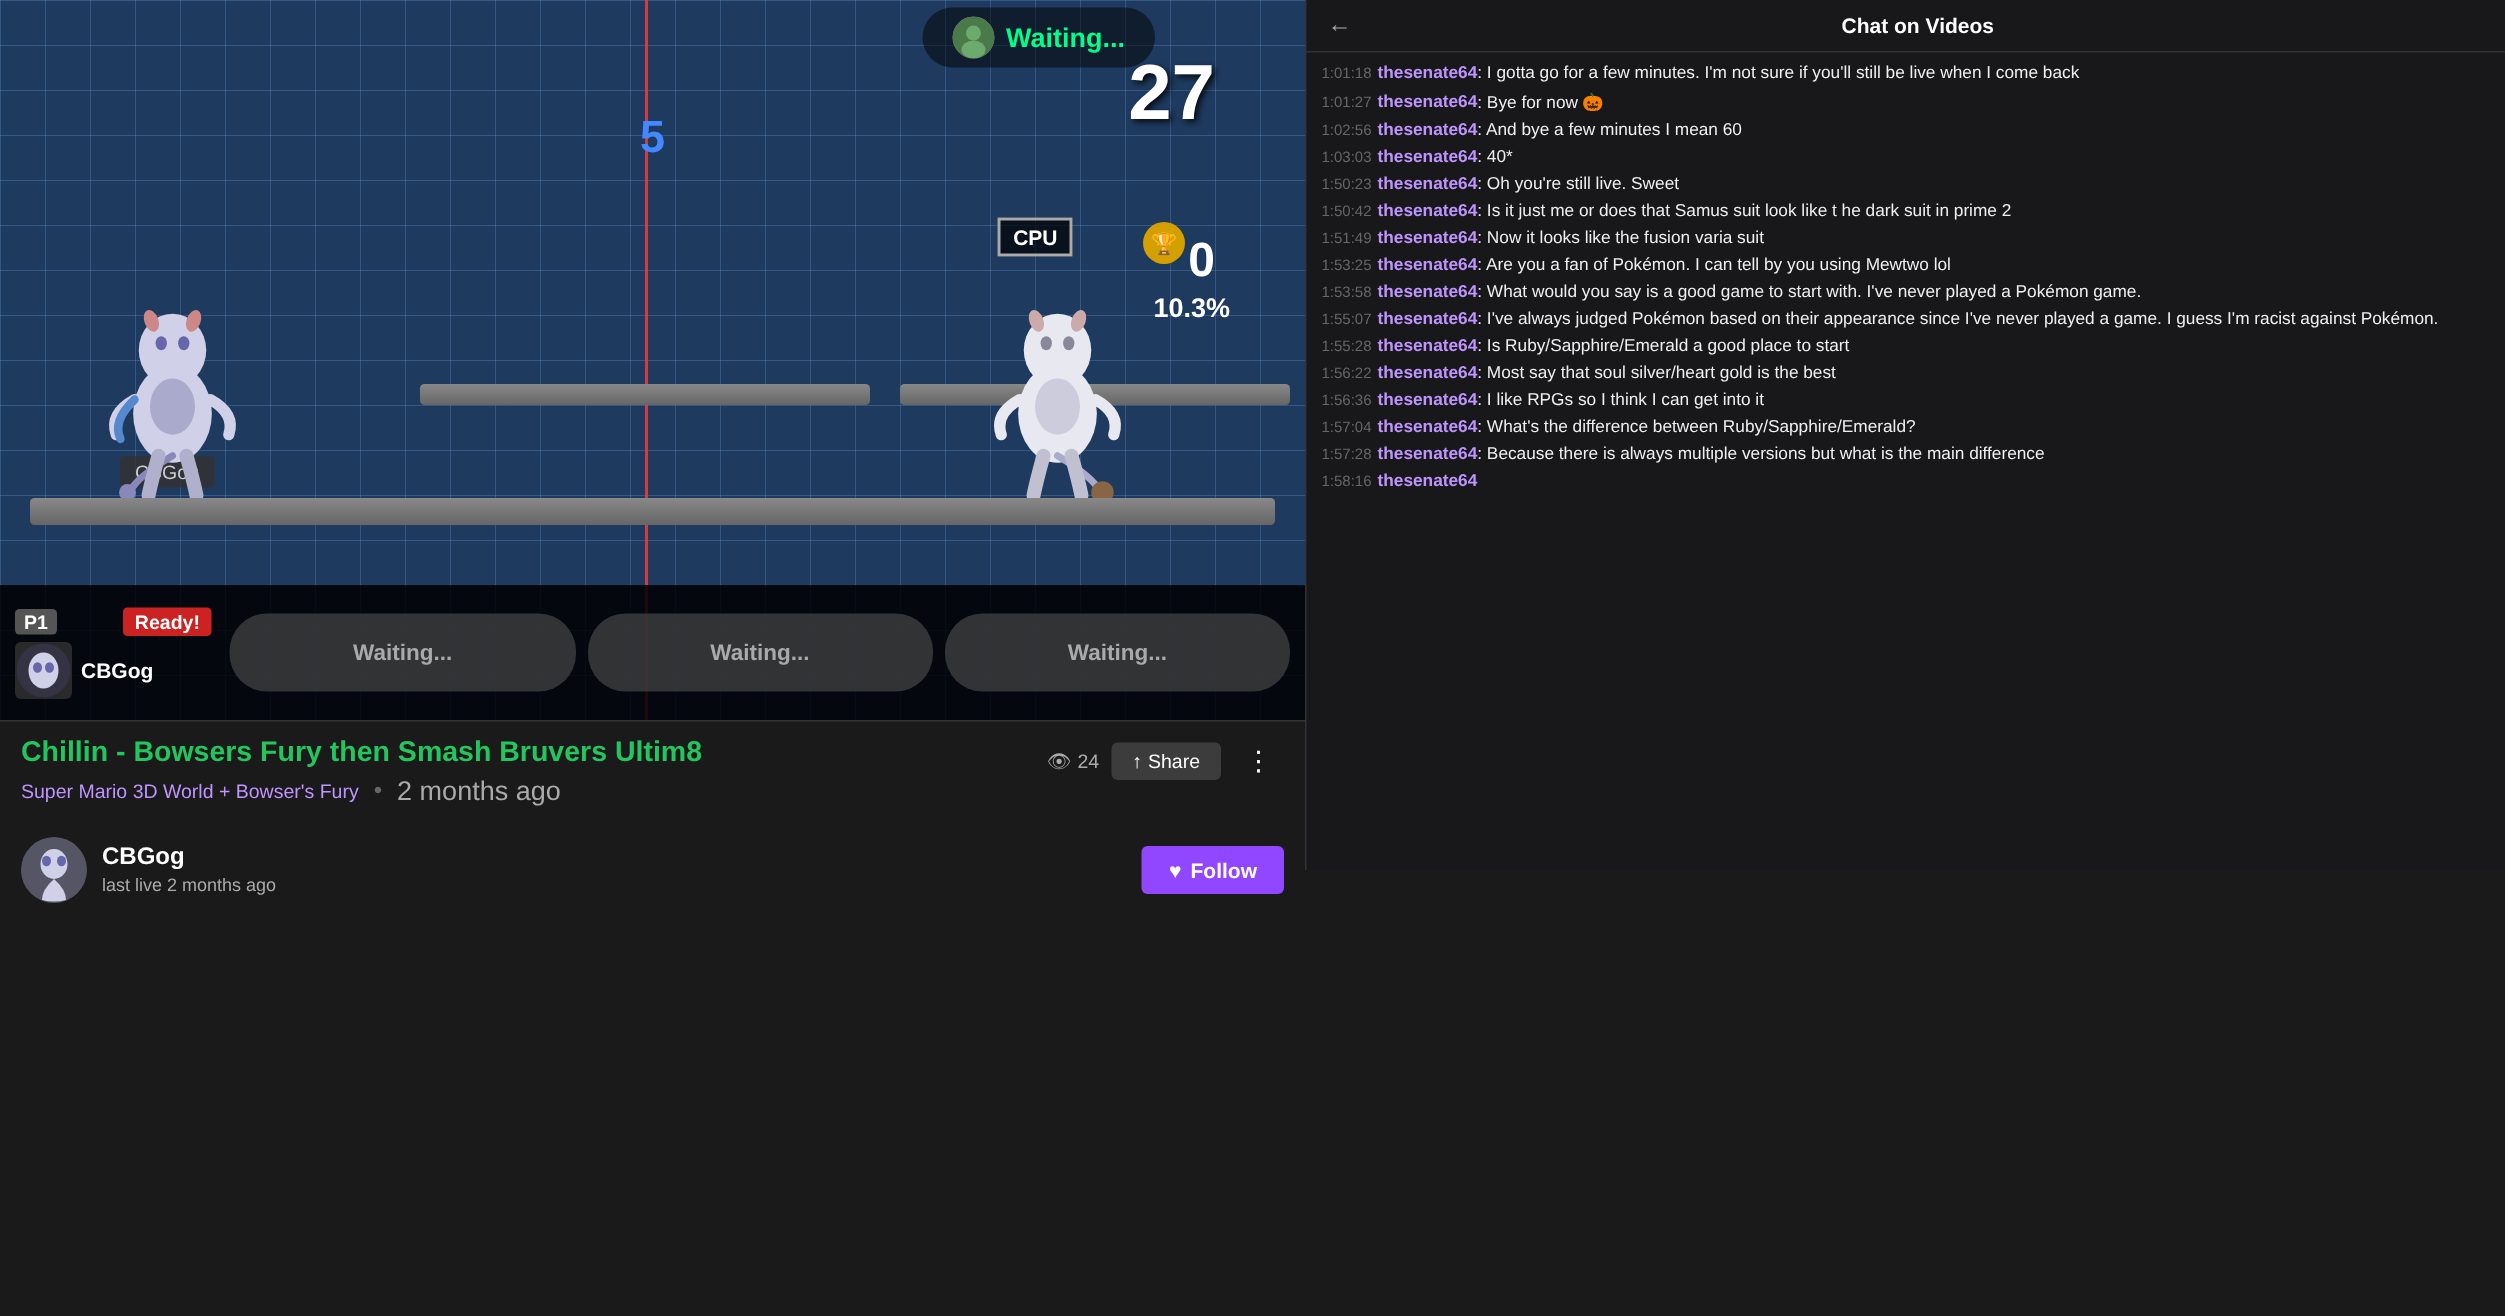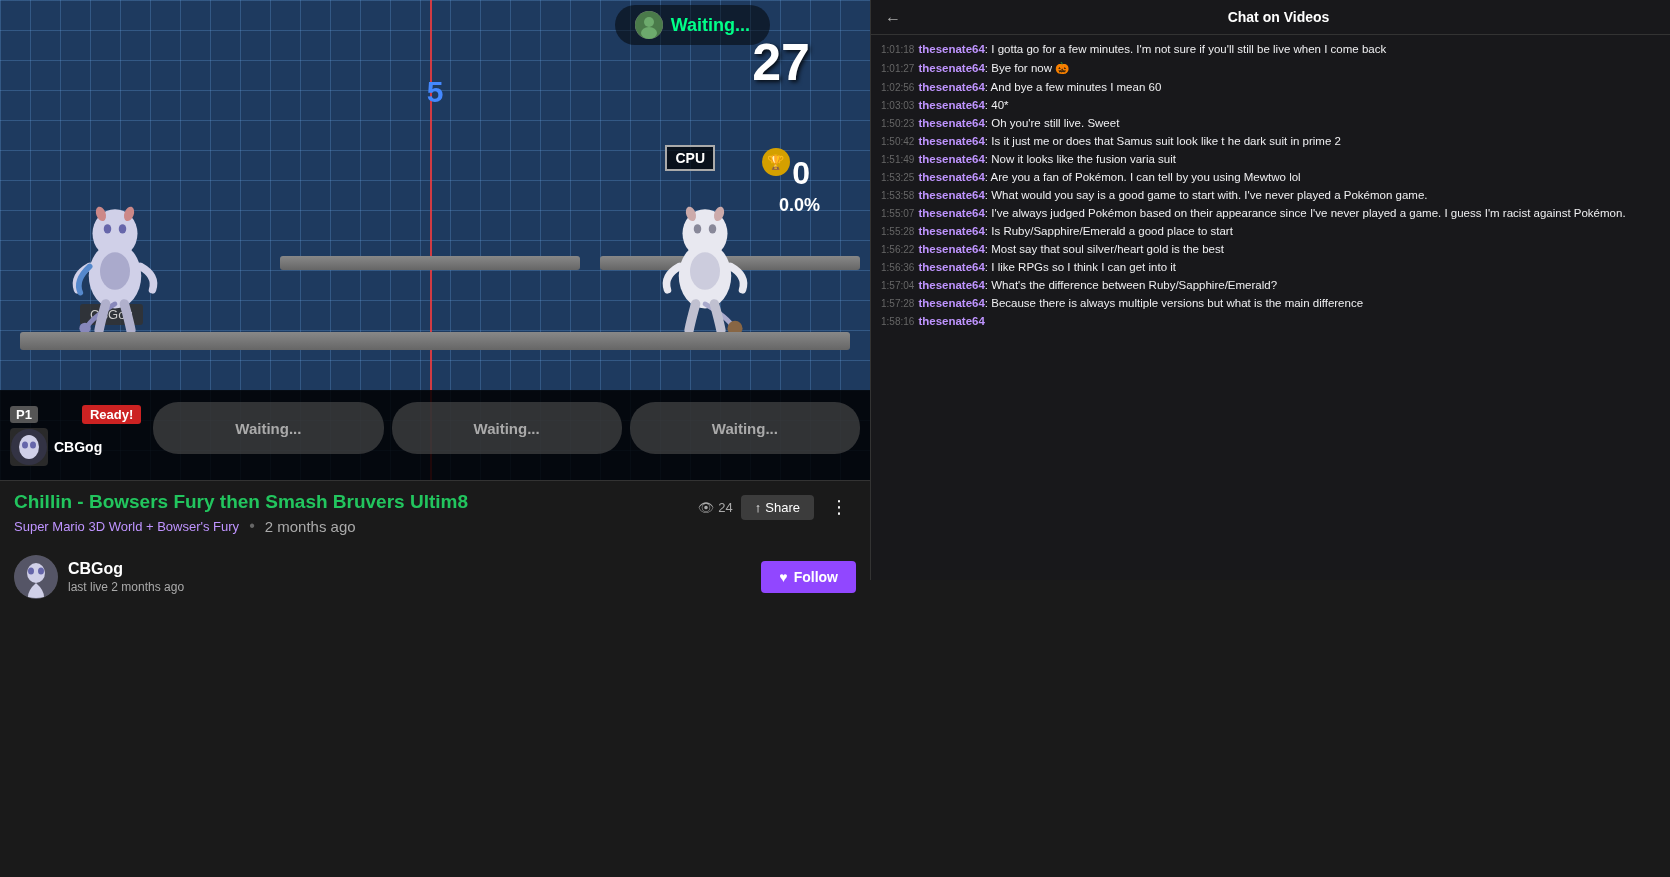--- a/index.html
+++ b/index.html
@@ -113,21 +113,21 @@
       background: rgba(50,50,50,0.85);
       padding: 3px 10px; border-radius: 3px;
       font-size: 13px; color: #ccc;
     }
 
     
     .bottom-bars {
       position: absolute;
       bottom: 0; left: 0; right: 0; height: 90px;
       background: rgba(0,0,0,0.85);
-      display: flex; padding: 12px 10px;
+      display: flex; align-items: center; padding: 12px 10px;
       gap: 8px;
     }
     .waiting-bar {
       flex: 1;
       background: rgba(80,80,80,0.6);
       border-radius: 25px;
       display: flex; align-items: center; justify-content: center;
       height: 52px;
       color: #aaa; font-size: 15px; font-weight: bold;
     }
@@ -148,21 +148,21 @@
     .video-info {
       width: 870px;
       background: #1a1a1a;
       padding: 10px 14px;
       border-top: 1px solid #333;
     }
     .video-title { font-size: 19px; font-weight: bold; color: #22c55e; }
     .video-meta { display: flex; align-items: center; gap: 10px; margin-top: 4px; }
     .video-game { color: #bf94ff; font-size: 13px; }
     .video-separator { color: #666; }
-    .video-time { color: #aaa; font-size: 15px; }
+    .video-time { color: #aaa; font-size: 18px; }
     .video-actions { display: flex; align-items: center; gap: 8px; margin-left: auto; }
     .view-count { color: #aaa; font-size: 13px; display: flex; align-items: center; gap: 4px; }
     .share-btn {
       background: rgba(255,255,255,0.15); border: none; color: #fff;
       padding: 5px 14px; border-radius: 4px; cursor: pointer; font-size: 13px;
       display: flex; align-items: center; gap: 4px;
     }
     .more-btn {
       background: transparent; border: none; color: #fff;
       padding: 5px 8px; border-radius: 4px; cursor: pointer; font-size: 18px;
@@ -259,21 +259,21 @@
           <span class="waiting-top-text">Waiting...</span>
         </div>
 
         <div class="score-display">27</div>
 
         <div style="position:absolute;top:75px;left:50%;transform:translateX(-50%);font-size:30px;font-weight:bold;color:#4488ff;">5</div>
 
         <div class="cpu-indicator">CPU</div>
         <div class="cpu-icon">🏆</div>
         <div class="cpu-stock">0</div>
-        <div class="cpu-percent">0.0%</div>
+        <div class="cpu-percent">10.3%</div>
 
         <div class="p1-label">CBGog</div>
 
         <div class="char-left">
           <svg viewBox="0 0 110 160" xmlns="http://www.w3.org/2000/svg" class="mewtwo-left-svg">
 
             <ellipse cx="55" cy="100" rx="28" ry="35" fill="#d0d0e8"></ellipse>
 
             <ellipse cx="55" cy="55" rx="24" ry="26" fill="#d0d0e8"></ellipse>
 

